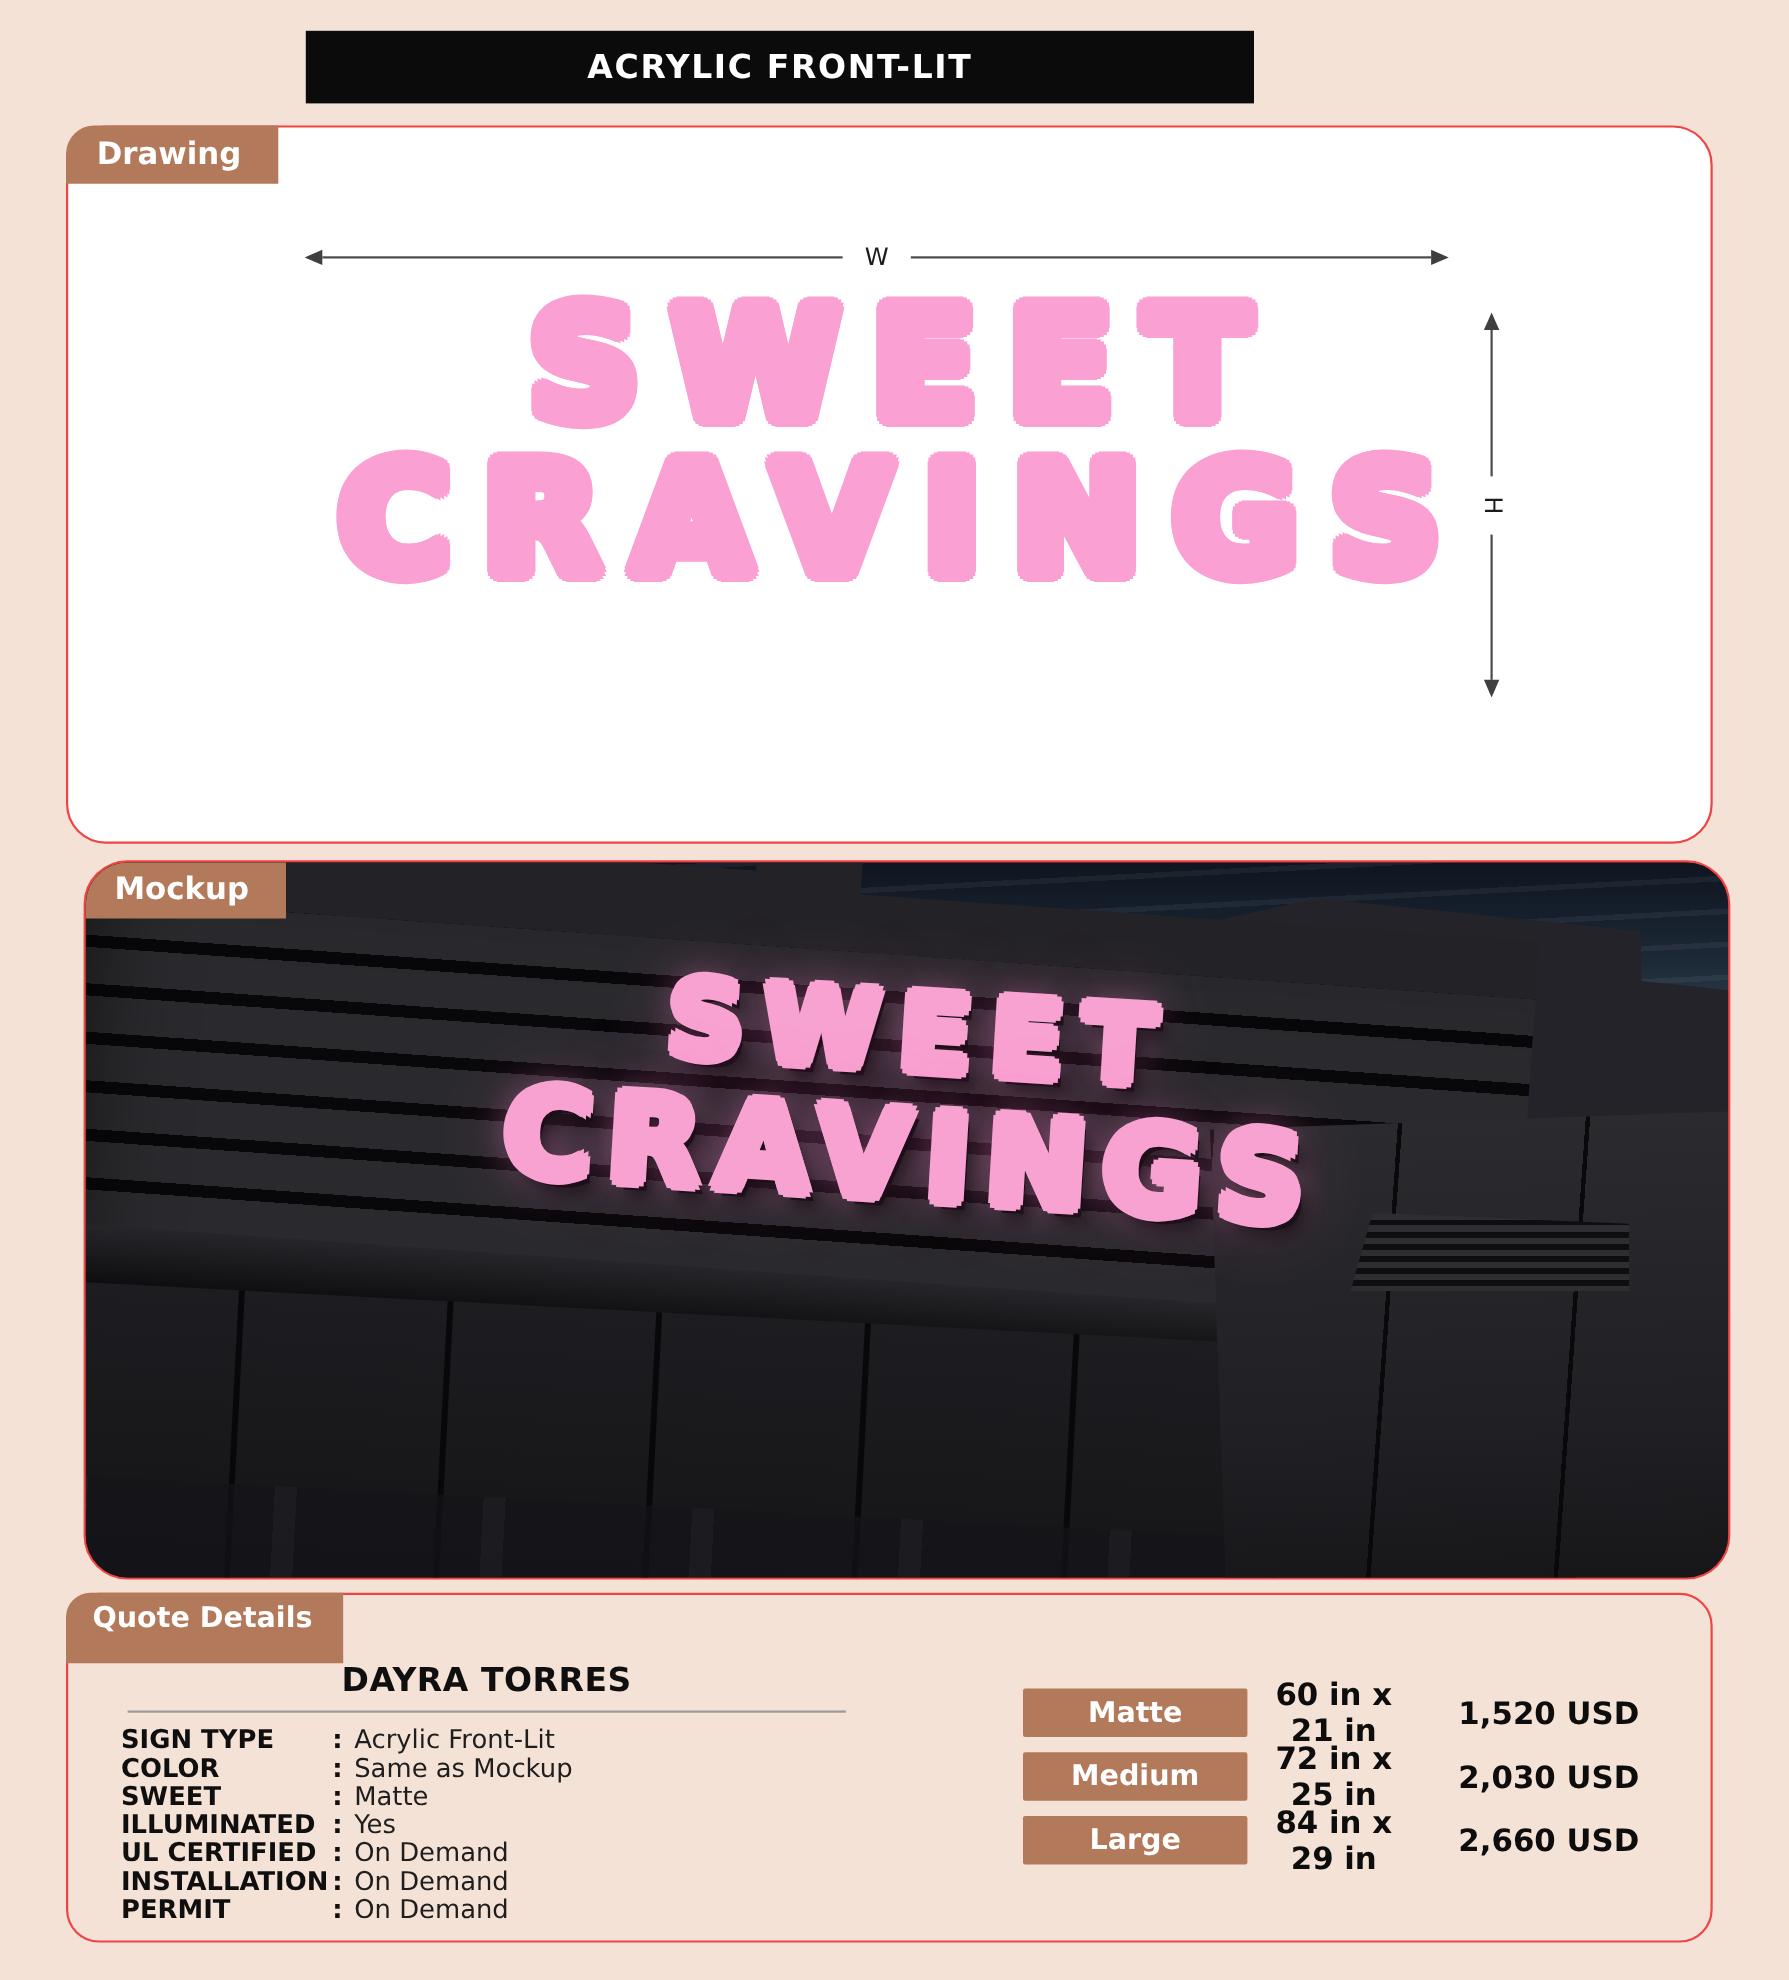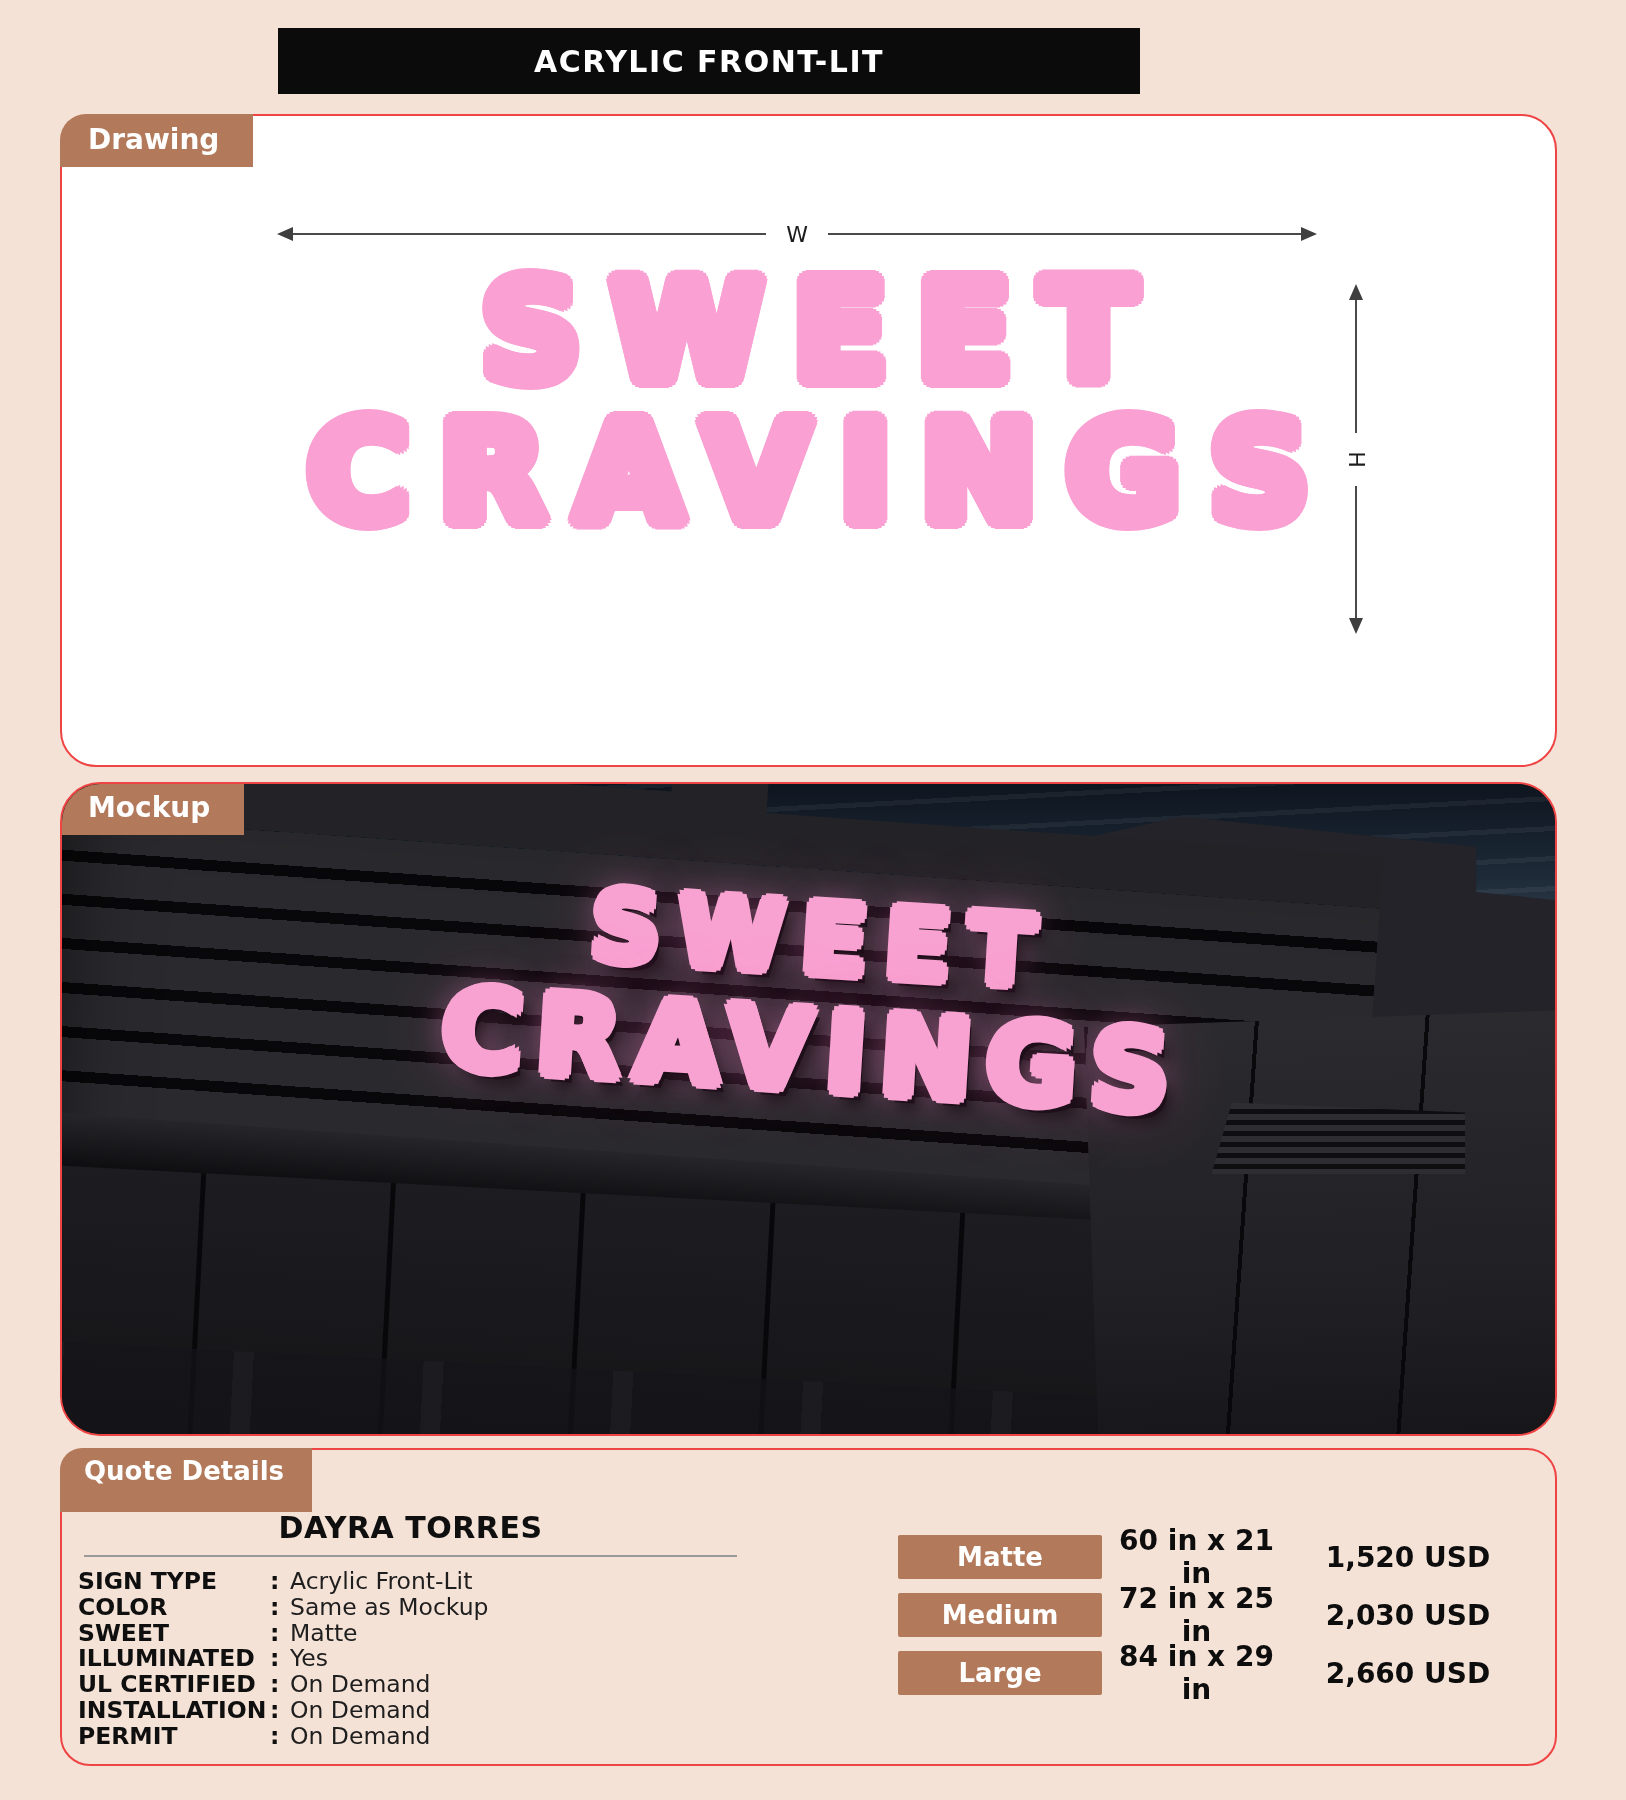--- a/index.html
+++ b/index.html
@@ -59,21 +59,21 @@
     display:block;
     font-weight:bold;font-size:138px;letter-spacing:30px;margin-right:-30px;
     color:#faa0d2;
     text-shadow:
       9px 0 0 #faa0d2,-9px 0 0 #faa0d2,0 9px 0 #faa0d2,0 -9px 0 #faa0d2,
       6.4px 6.4px 0 #faa0d2,6.4px -6.4px 0 #faa0d2,-6.4px 6.4px 0 #faa0d2,-6.4px -6.4px 0 #faa0d2,
       8.3px 3.4px 0 #faa0d2,8.3px -3.4px 0 #faa0d2,-8.3px 3.4px 0 #faa0d2,-8.3px -3.4px 0 #faa0d2,
       3.4px 8.3px 0 #faa0d2,3.4px -8.3px 0 #faa0d2,-3.4px 8.3px 0 #faa0d2,-3.4px -8.3px 0 #faa0d2;
   }
   
-  .mockup-panel{top:782px;height:654px;background:#101014;overflow:hidden;border-radius:40px;}
+  .mockup-panel{top:782px;height:654px;background:#101014;overflow:hidden;border-radius:40px;margin-left:16px;}
   .scene{position:absolute;inset:0;overflow:hidden;border-radius:38px;}
   .sky{
     position:absolute;left:0;top:0;right:0;height:48%;
     background:
       repeating-linear-gradient(177deg,rgba(255,255,255,0.05) 0 5px,rgba(255,255,255,0) 5px 30px),
       linear-gradient(180deg,#0e151f 0%,#1d2a38 30%,#3b4855 55%,#707a83 78%,#9aa0a4 92%,#7d848a 100%);
   }
   .back-block{
     position:absolute;left:50%;top:5%;width:52%;height:58%;
     background:#232329;
@@ -135,21 +135,21 @@
       6px 0 0 #f8a2d1,-6px 0 0 #f8a2d1,0 6px 0 #f8a2d1,0 -6px 0 #f8a2d1,
       4.2px 4.2px 0 #f8a2d1,4.2px -4.2px 0 #f8a2d1,-4.2px 4.2px 0 #f8a2d1,-4.2px -4.2px 0 #f8a2d1,
       7px 8px 0 rgba(30,14,26,0.92),10px 13px 16px rgba(0,0,0,0.65),
       0 0 34px rgba(252,132,200,0.55),0 0 80px rgba(252,110,190,0.32);
   }
   
   .quote-panel{top:1448px;height:318px;background:transparent;border-radius:30px;}
   .quote-panel .tab{font-size:26px;padding:8px 28px 26px 24px;border-radius:22px 0 0 0;}
   .quote-body{
     position:absolute;inset:0;display:flex;
-    padding:60px 22px 0 16px;box-sizing:border-box;
+    padding:60px 22px 0 16px;box-sizing:border-box;margin-left:32px;
   }
   .quote-left{width:675px;flex:none;padding-right:10px;box-sizing:border-box;}
   .customer{
     text-align:center;font-weight:bold;font-size:30px;letter-spacing:0.5px;color:#0f0f0f;
   }
   .q-divider{border:none;border-top:2px solid #9a9a9a;margin:10px 6px 12px 6px;}
   .spec-row{display:flex;font-size:23.5px;line-height:25.8px;}
   .spec-label{width:192px;flex:none;font-weight:bold;color:#0f0f0f;}
   .spec-colon{width:20px;flex:none;font-weight:bold;color:#0f0f0f;}
   .spec-value{color:#1e1e1e;}

